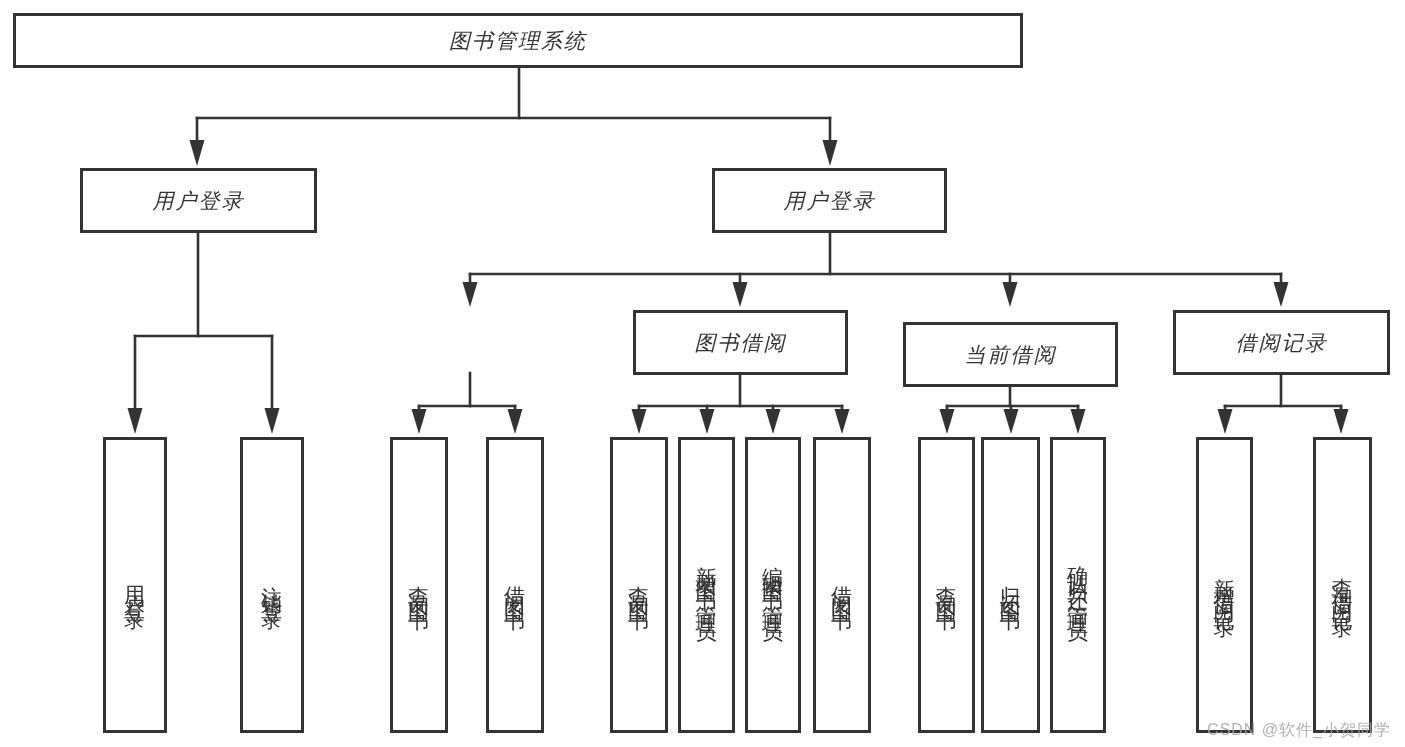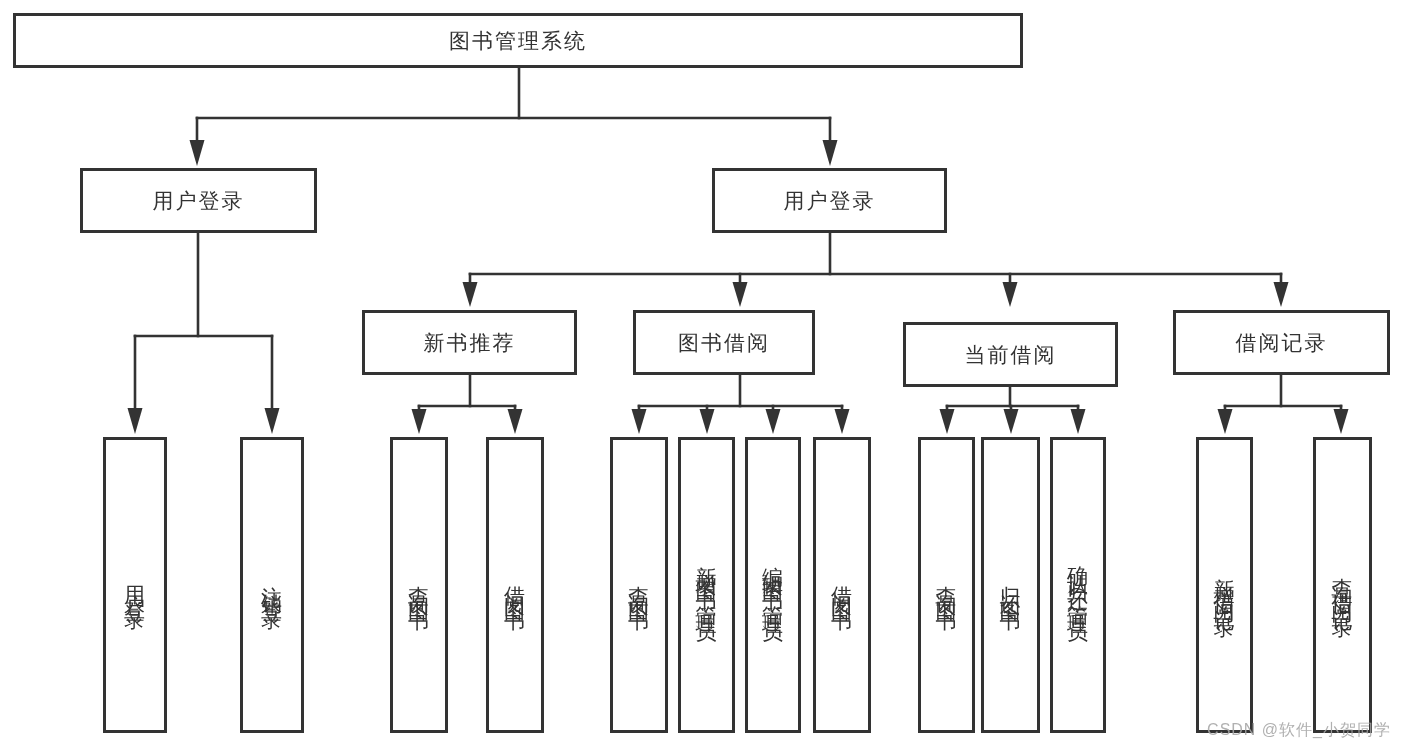--- a/index.html
+++ b/index.html
@@ -39,20 +39,21 @@
     display: flex;
     align-items: center;
     justify-content: center;
     z-index: 2;
     text-align: center;
   }
   .node.h {
     font-size: 21px;
     letter-spacing: 2px;
     line-height: 1;
+    font-style: italic;
   }
   .node.leaf {
     writing-mode: vertical-rl;
     font-size: 21px;
     letter-spacing: 8px;
     line-height: 1;
     padding: 4px 0;
   }
   .watermark {
     position: absolute;
@@ -145,22 +146,21 @@
       <line x1="1341" y1="406" x2="1341" y2="412"></line>
       <polygon points="1333.5,409 1348.5,409 1341,434"></polygon>
     </g>
   </svg>
 
   <div class="node h" style="left:13px; top:13px; width:1010px; height:55px;">图书管理系统</div>
 
   <div class="node h" style="left:80px; top:168px; width:237px; height:65px;">用户登录</div>
   <div class="node h" style="left:712px; top:168px; width:235px; height:65px;">用户登录</div>
 
-  <div class="node h" style="left:362px; top:310px; width:215px; height:65px;">新书推荐</div>
-  <div class="node h" style="left:633px; top:310px; width:182px; height:65px;">图书借阅</div>
+  <div class="node h" style="left:633px; top:310px; width:215px; height:65px;">图书借阅</div>
   <div class="node h" style="left:903px; top:310px; width:215px; height:65px;margin-top:12px;">当前借阅</div>
   <div class="node h" style="left:1173px; top:310px; width:217px; height:65px;">借阅记录</div>
 
   <div class="node leaf" style="left:103px; top:437px; width:64px; height:296px;">用户登录</div>
   <div class="node leaf" style="left:240px; top:437px; width:64px; height:296px;">注销登录</div>
 
   <div class="node leaf" style="left:390px; top:437px; width:58px; height:296px;">查询图书</div>
   <div class="node leaf" style="left:486px; top:437px; width:58px; height:296px;">借阅图书</div>
 
   <div class="node leaf" style="left:610px; top:437px; width:58px; height:296px;">查询图书</div>

